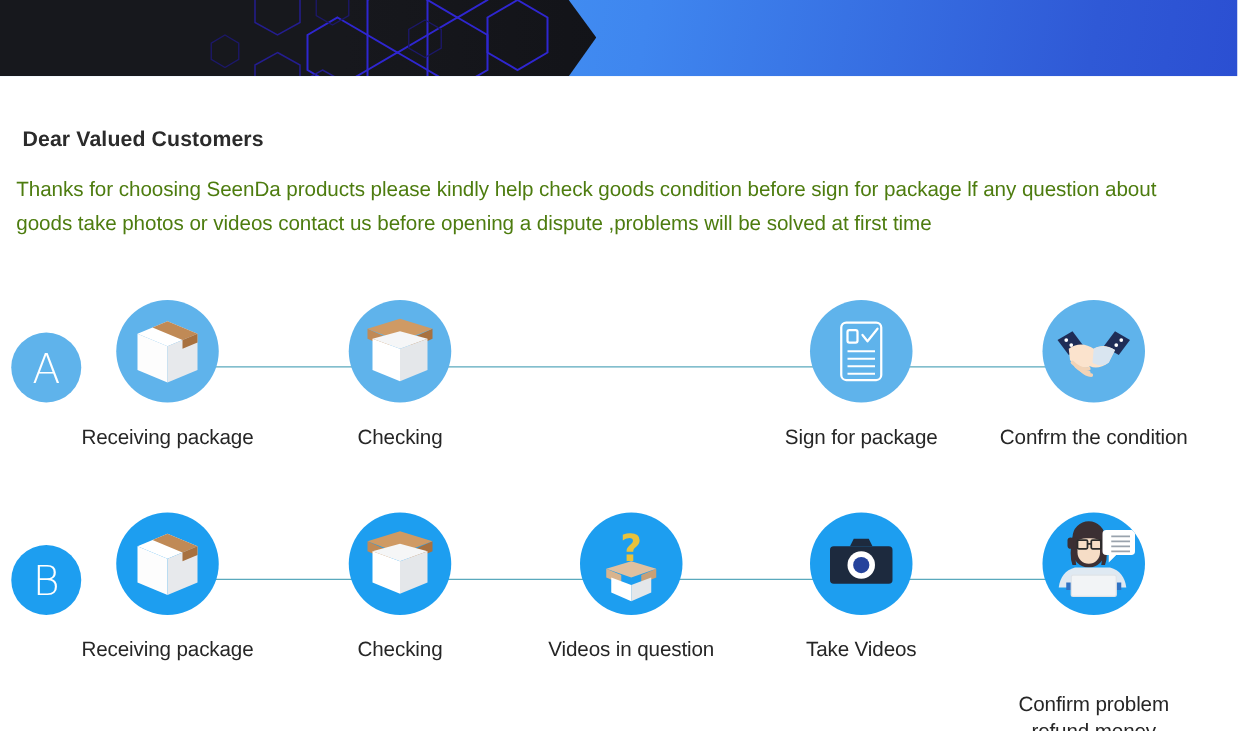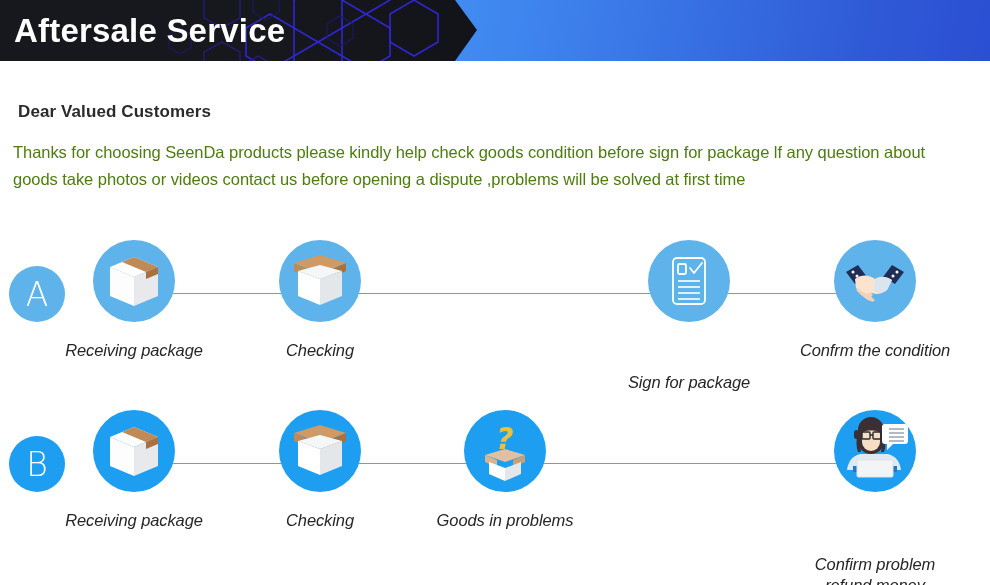--- a/index.html
+++ b/index.html
@@ -61,21 +61,21 @@
   .row-b .badge{left:9px;top:26px;background:#1d9ef0;}
 
   .track{
     position:absolute;height:1.4px;background:#3d9ab2;opacity:.85;
   }
   .row-a .track{left:130px;top:53px;width:760px;}
   .row-b .track{left:130px;top:53px;width:760px;}
 
   .step{
     position:absolute;top:0;width:160px;
-    display:flex;flex-direction:column;align-items:center;font-style:italic;
+    display:flex;flex-direction:column;align-items:center;
   }
   .circle{
     width:82px;height:82px;border-radius:50%;
     position:relative;overflow:hidden;
     display:flex;align-items:center;justify-content:center;
     z-index:2;
   }
   .row-a .circle{background:#5fb3eb;}
   .row-b .circle{background:#1d9ef0;}
   .circle svg{display:block;}
@@ -105,21 +105,20 @@
         <path d="M222 42 l18 10 l0 22 l-18 10 l-18 -10 l0 -22 z"></path>
         <path d="M258 56 l18 10 l0 22 l-18 10 l-18 -10 l0 -22 z"></path>
       </g>
       <g fill="none" stroke="#1c1868" stroke-width="1.1">
         <path d="M266 -10 l13 7.5 l0 15 l-13 7.5 l-13 -7.5 l0 -15 z"></path>
         <path d="M340 16 l13 7.5 l0 15 l-13 7.5 l-13 -7.5 l0 -15 z"></path>
         <path d="M180 28 l11 6.5 l0 13 l-11 6.5 l-11 -6.5 l0 -13 z"></path>
       </g>
     </svg>
   </div>
-  <div class="header-title">Aftersale Service</div>
 </div>
 
 <div class="salutation">Dear Valued Customers</div>
 <div class="paragraph">Thanks for choosing SeenDa products please kindly help check goods condition before sign for package lf any question about goods take photos or videos contact us before opening a dispute ,problems will be solved at first time</div>
 
 <div class="flow-row row-a">
   <div class="badge">A</div>
   <div class="track"></div>
 
   <div class="step" style="left:54px;">
@@ -143,21 +142,21 @@
         <polygon points="6,14 32,24 58,14 32,6" fill="#cf9a64"></polygon>
         <polygon points="10,22 32,30 32,56 10,47" fill="#ffffff"></polygon>
         <polygon points="54,22 32,30 32,56 54,47" fill="#e4e7ea"></polygon>
         <polygon points="10,22 32,30 54,22 32,16" fill="#f5f6f7"></polygon>
       </svg>
     </div>
     <div class="step-label">Checking</div>
   </div>
 
 
-  <div class="step" style="left:609px;gap:32px;">
+  <div class="step" style="left:609px;">
     <div class="circle">
       <svg width="56" height="56" viewBox="0 0 56 56">
         <rect x="12" y="5" width="32" height="46" rx="4" ry="4" fill="none" stroke="#ffffff" stroke-width="1.8"></rect>
         <rect x="17" y="11" width="8" height="10" rx="1.5" ry="1.5" fill="none" stroke="#ffffff" stroke-width="1.8"></rect>
         <path d="M29 15 L33 20 L41 10" fill="none" stroke="#ffffff" stroke-width="1.8" stroke-linecap="round" stroke-linejoin="round"></path>
         <line x1="17" y1="28" x2="39" y2="28" stroke="#ffffff" stroke-width="1.6"></line>
         <line x1="17" y1="34" x2="39" y2="34" stroke="#ffffff" stroke-width="1.6"></line>
         <line x1="17" y1="40" x2="39" y2="40" stroke="#ffffff" stroke-width="1.6"></line>
         <line x1="17" y1="46" x2="39" y2="46" stroke="#ffffff" stroke-width="1.6"></line>
       </svg>
@@ -220,23 +219,34 @@
     <div class="circle">
       <svg width="64" height="64" viewBox="0 0 64 64">
         <text x="32" y="30" text-anchor="middle" font-family="DejaVu Sans, sans-serif" font-size="30" font-weight="bold" fill="#e8c23c">?</text>
         <polygon points="12,36 24,41 24,48 12,43" fill="#d9b48d"></polygon>
         <polygon points="52,36 40,41 40,48 52,43" fill="#c7a077"></polygon>
         <polygon points="12,36 32,43 52,36 32,30" fill="#e0c0a0"></polygon>
         <polygon points="16,43 32,49 32,62 16,55" fill="#ffffff"></polygon>
         <polygon points="48,43 32,49 32,62 48,55" fill="#e4e7ea"></polygon>
       </svg>
     </div>
-    <div class="step-label">Goods in problems</div>
-  </div>
-
+    <div class="step-label">Videos in question</div>
+  </div>
+
+  <div class="step" style="left:609px;">
+    <div class="circle">
+      <svg width="58" height="58" viewBox="0 0 58 58">
+        <rect x="4" y="15" width="50" height="30" rx="3" ry="3" fill="#1d2a3e"></rect>
+        <path d="M20 15 L23 9 L35 9 L38 15 Z" fill="#1d2a3e"></path>
+        <circle cx="29" cy="30" r="11" fill="#ffffff"></circle>
+        <circle cx="29" cy="30" r="6.5" fill="#25439c"></circle>
+      </svg>
+    </div>
+    <div class="step-label">Take Videos</div>
+  </div>
 
   <div class="step" style="left:795px;gap:44px;">
     <div class="circle">
       <svg width="82" height="82" viewBox="0 0 82 82">
         <path d="M24 22 a13 13 0 0 1 26 0 l0 9 a13 13 0 0 1 -26 0 z" fill="#3b2f33"></path>
         <path d="M28 24 a9 9 0 0 1 18 0 l0 8 a9 9 0 0 1 -18 0 z" fill="#f6ddc6"></path>
         <path d="M24 20 a13 13 0 0 1 26 0 l0 5 c-4 -6 -22 -6 -26 0 z" fill="#3b2f33"></path>
         <path d="M24 20 q-3 14 0 22 l3 0 q-2 -12 0 -22z" fill="#3b2f33"></path>
         <path d="M50 20 q3 14 0 22 l-3 0 q2 -12 0 -22z" fill="#3b2f33"></path>
         <rect x="28" y="22" width="8" height="7" rx="1" fill="none" stroke="#2b2b2b" stroke-width="1.4"></rect>

